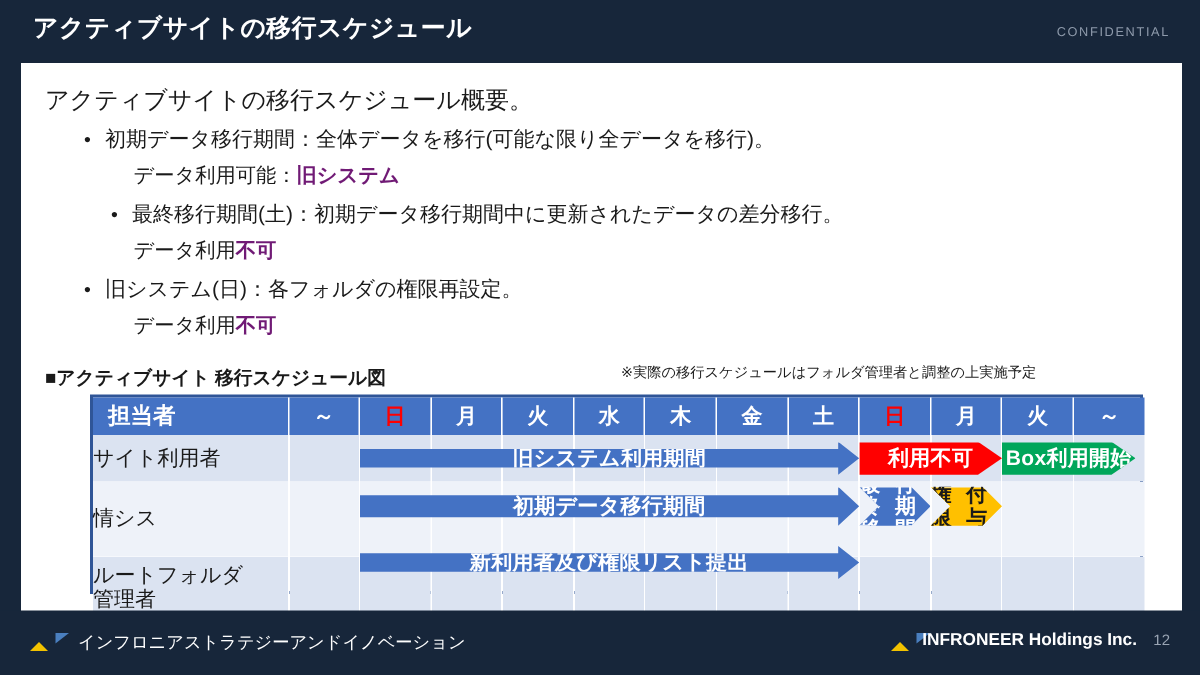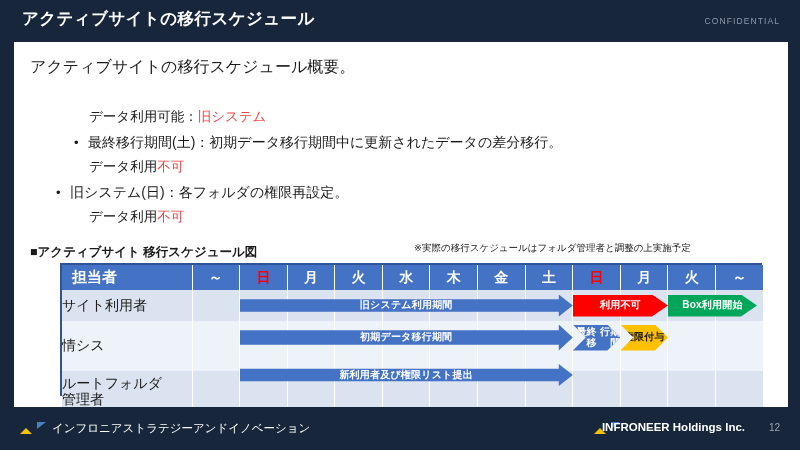--- a/index.html
+++ b/index.html
@@ -44,21 +44,21 @@
     position:absolute;left:16px;top:15px;
     font-size:16px;color:#1a1a1a;white-space:nowrap;
   }
   .bullet{
     position:absolute;font-size:14px;color:#1a1a1a;white-space:nowrap;
   }
   .bullet .dot{display:inline-block;width:14px;color:#1a1a1a;font-size:13px;}
   .subline{
     position:absolute;font-size:13.5px;color:#1a1a1a;white-space:nowrap;
   }
-  .red{color:#ef4444;font-weight:normal;text-align:right;}
+  .red{color:#701a75;font-weight:bold;text-align:right;}
 
   
   .chart-caption{
     position:absolute;left:16px;top:202px;
     font-size:12.5px;color:#1a1a1a;font-weight:bold;white-space:nowrap;
   }
   .chart-note{
     position:absolute;left:400px;top:200px;
     font-size:9.5px;color:#1a1a1a;white-space:nowrap;
   }
@@ -106,22 +106,22 @@
   
   .bars{
     position:absolute;left:0;top:0;width:702px;height:133px;
     pointer-events:none;
   }
   .bars > *{position:absolute;}
 
   .arrow{
     display:flex;align-items:center;justify-content:center;
     color:#ffffff;font-weight:bold;
-    font-size:10px;letter-spacing:.2px;
-    line-height:1.08;text-align:right;
+    font-size:14px;letter-spacing:.2px;
+    line-height:1.08;text-align:left;
     box-sizing:border-box;
   }
   .arrow.blue{background:#4472c4;}
   .arrow.red{background:#ff0000;}
   .arrow.green{background:#00a65a;}
   .arrow.yellow{background:#ffc000;color:#1a1a1a;}
 
   .ar-right{
     clip-path:polygon(0 22%,calc(100% - 14px) 22%,calc(100% - 14px) 0,100% 50%,calc(100% - 14px) 100%,calc(100% - 14px) 78%,0 78%);
   }
@@ -135,21 +135,21 @@
   
   .footer{
     position:absolute;left:0;bottom:0;width:800px;height:43px;
     background:#17263a;
   }
   .footer-text{
     position:absolute;left:52px;top:14px;
     font-size:11.5px;color:#ffffff;white-space:nowrap;
   }
   .footer-brand{
-    position:absolute;right:55px;top:14px;
+    position:absolute;right:42px;top:14px;
     font-size:11.5px;color:#ffffff;font-weight:bold;white-space:nowrap;
   }
   .footer-page{
     position:absolute;right:20px;top:15px;
     font-size:10px;color:#9aa5b4;white-space:nowrap;
   }
   .logomark{position:absolute;width:26px;height:14px;}
   .logomark .tri{
     position:absolute;left:0;bottom:2px;width:0;height:0;
     border-left:6px solid transparent;border-right:6px solid transparent;
@@ -171,20 +171,23 @@
 
   <div class="titlebar">
     <div class="title-text">アクティブサイトの移行スケジュール</div>
     <div class="confidential">CONFIDENTIAL</div>
   </div>
 
   <div class="content">
 
     <div class="lead">アクティブサイトの移行スケジュール概要。</div>
 
+    <div class="bullet" style="left:42px;top:42px;">
+      <span class="dot">•</span><span>初期データ移行期間：全体データを移行(可能な限り全データを移行)。</span>
+    </div>
     <div class="subline" style="left:75px;top:66px;">
       <span>データ利用可能：</span><span class="red">旧システム</span>
     </div>
 
     <div class="bullet" style="left:42px;top:92px;margin-left:18px;">
       <span class="dot">•</span><span>最終移行期間(土)：初期データ移行期間中に更新されたデータの差分移行。</span>
     </div>
     <div class="subline" style="left:75px;top:116px;">
       <span>データ利用</span><span class="red">不可</span>
     </div>

